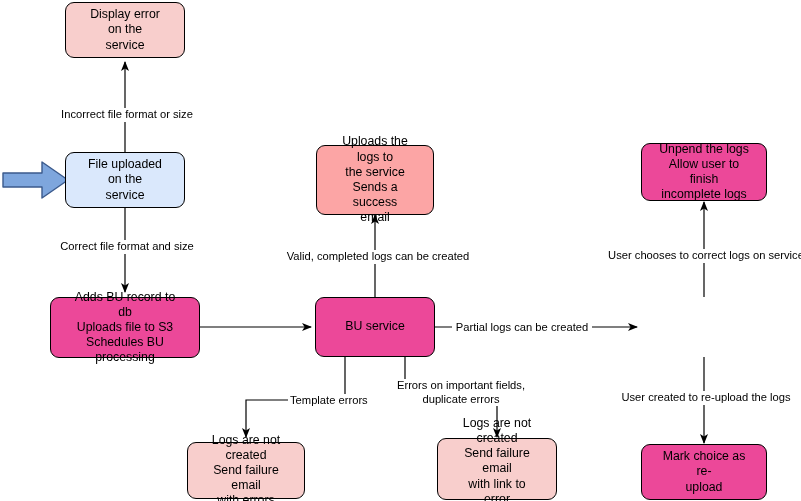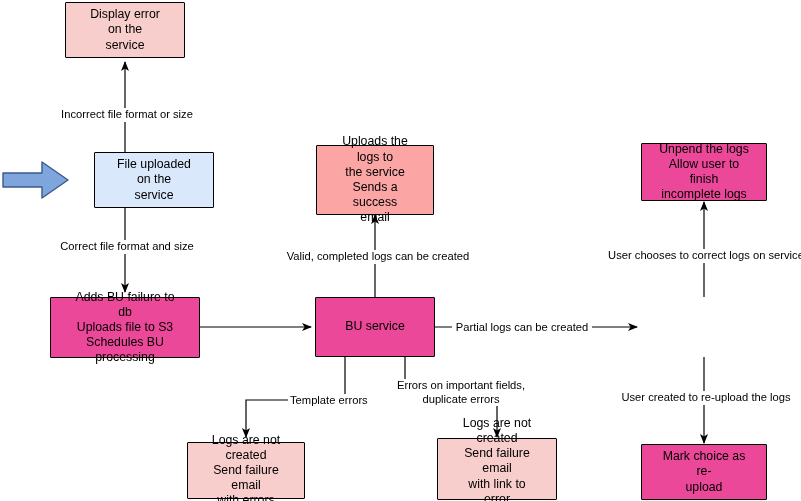--- a/index.html
+++ b/index.html
@@ -24,34 +24,34 @@
     left: 0;
     top: 0;
     width: 801px;
     height: 501px;
     pointer-events: none;
   }
   .node {
     position: absolute;
     box-sizing: border-box;
     border: 1.2px solid #000000;
-    border-radius: 1px;
+    border-radius: 9px;
     display: flex;
     align-items: center;
     justify-content: center;
     text-align: center;
     font-size: 12.3px;
     line-height: 15.2px;
     color: #000000;
     white-space: pre-line;
     padding: 2px 17px;
     background: #ffffff;
   }
   .node.pink   { background: #f8cecc; border-color: #000000; }
-  .node.blue   { background: #dae8fc; border-color: #000000; margin-left: 29px; }
+  .node.blue   { background: #dae8fc; border-color: #000000; }
   .node.green  { background: #fca5a5; border-color: #000000; }
   .node.yellow { background: #fbeccb; border-color: #000000; }
   .node.plain  { background: #ec4899; }
 
   .edge-label {
     position: absolute;
     font-size: 11.2px;
     line-height: 13.6px;
     color: #000000;
     background: #ffffff;
@@ -99,21 +99,21 @@
   <svg class="block-arrow" style="left:2px; top:160px; width:68px; height:40px;" viewBox="0 0 68 40">
     <path d="M1,13 L40,13 L40,2 L66,20 L40,38 L40,27 L1,27 Z" fill="#7ea6dd" stroke="#3b5a8c" stroke-width="1.4" stroke-linejoin="round"></path>
   </svg>
 
   <div class="node pink" style="left:65px; top:2px; width:120px; height:56px;">Display error on the
 service</div>
 
   <div class="node blue" style="left:65px; top:152px; width:120px; height:56px;">File uploaded on the
 service</div>
 
-  <div class="node plain" style="left:50px; top:297px; width:150px; height:61px;">Adds BU failure to db
+  <div class="node plain" style="left:50px; top:297px; width:150px; height:61px;">Adds BU record to db
 Uploads file to S3
 Schedules BU processing</div>
 
   <div class="node green" style="left:316px; top:145px; width:118px; height:70px;">Uploads the logs to
 the service
 Sends a success
 email</div>
 
   <div class="node plain" style="left:315px; top:297px; width:120px; height:60px;">BU service</div>
 

